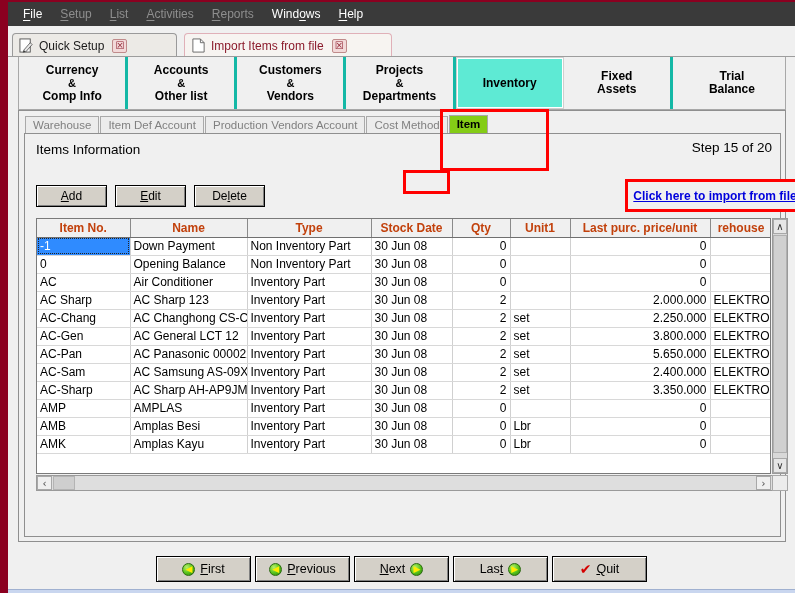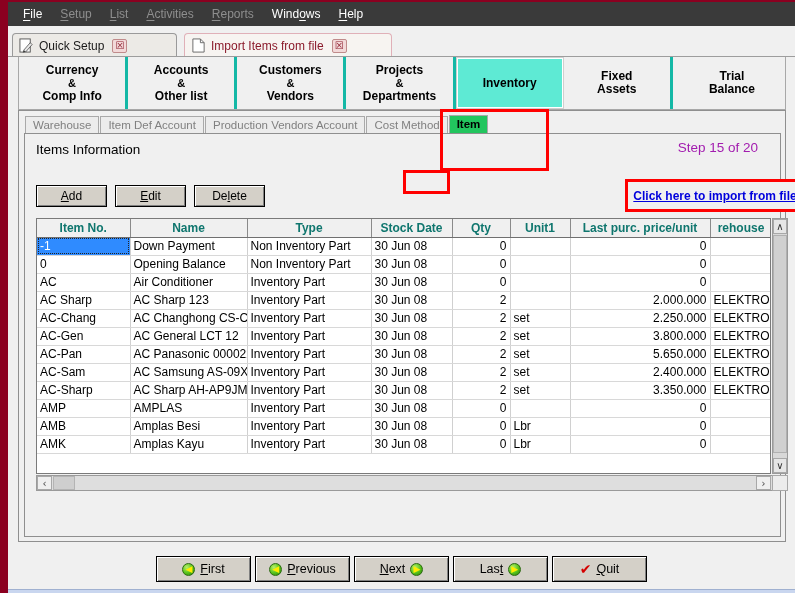--- a/index.html
+++ b/index.html
@@ -150,21 +150,21 @@
     background: #ececec;
     border: 1px solid #a9a9a9;
     border-bottom: none;
     display: flex; align-items: center;
     margin-right: 1px;
     line-height: 1;
   }
   .subtab.active {
     color: #000;
     font-weight: bold;
-    background: #22c55e;
+    background: #84cc16;
     height: 19px;
   }
   .redbox-item {
     position: absolute;
     left: 395px; top: 113px;
     width: 47px; height: 24px;
     border: 3px solid #ff0000;
     pointer-events: none;
     z-index: 40;
   }
@@ -174,22 +174,22 @@
     position: absolute; left: 5px; top: 22px;
     width: 757px; height: 404px;
     background: #f0f0f0;
     border: 1px solid #8f8f8f;
   }
   .page-title {
     position: absolute; left: 11px; top: 8px;
     font-size: 13.5px; color: #000;
   }
   .step-label {
-    position: absolute; right: 22px; top: 6px;
-    font-size: 13.5px; color: #a21caf;
+    position: absolute; right: 8px; top: 6px;
+    font-size: 13.5px; color: #000000;
   }
 
   
   .crudrow {
     position: absolute; left: 11px; top: 51px;
     display: flex;
   }
   .btn3d {
     background: #d4d0c8;
     border: 1px solid #000000;
@@ -227,21 +227,21 @@
     border-collapse: collapse;
     table-layout: fixed;
     width: 735px;
     font-size: 12px;
   }
   table.gridtable th {
     height: 18px;
     background: #f0f0f0;
     border-right: 1px solid #8a8a8a;
     border-bottom: 1px solid #6f6f6f;
-    font-size: 12px; font-weight: bold; color: #0f766e;
+    font-size: 12px; font-weight: bold; color: #c2410c;
     text-align: center;
     padding: 0 2px;
     overflow: hidden; white-space: nowrap;
   }
   table.gridtable td {
     height: 17.7px;
     border-right: 1px solid #d0d0d0;
     border-bottom: 1px solid #d8d8d8;
     padding: 0 3px;
     color: #000;

